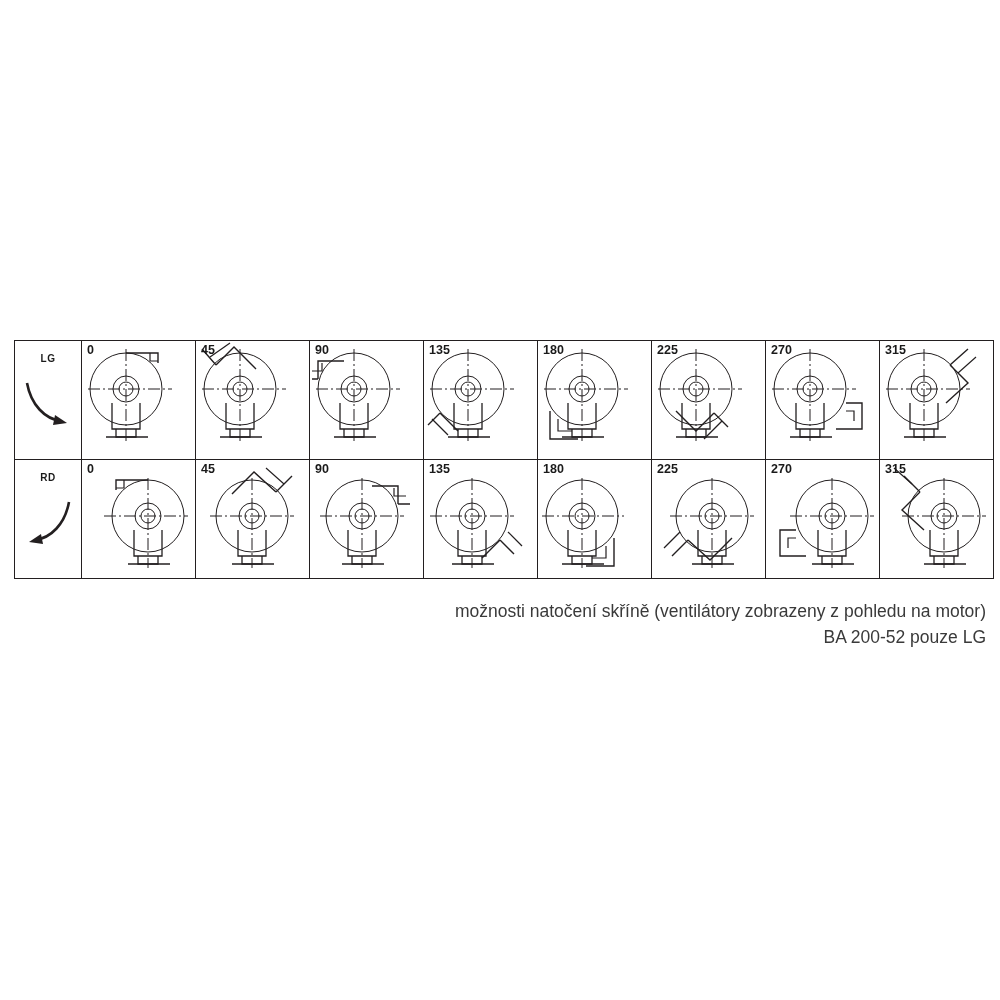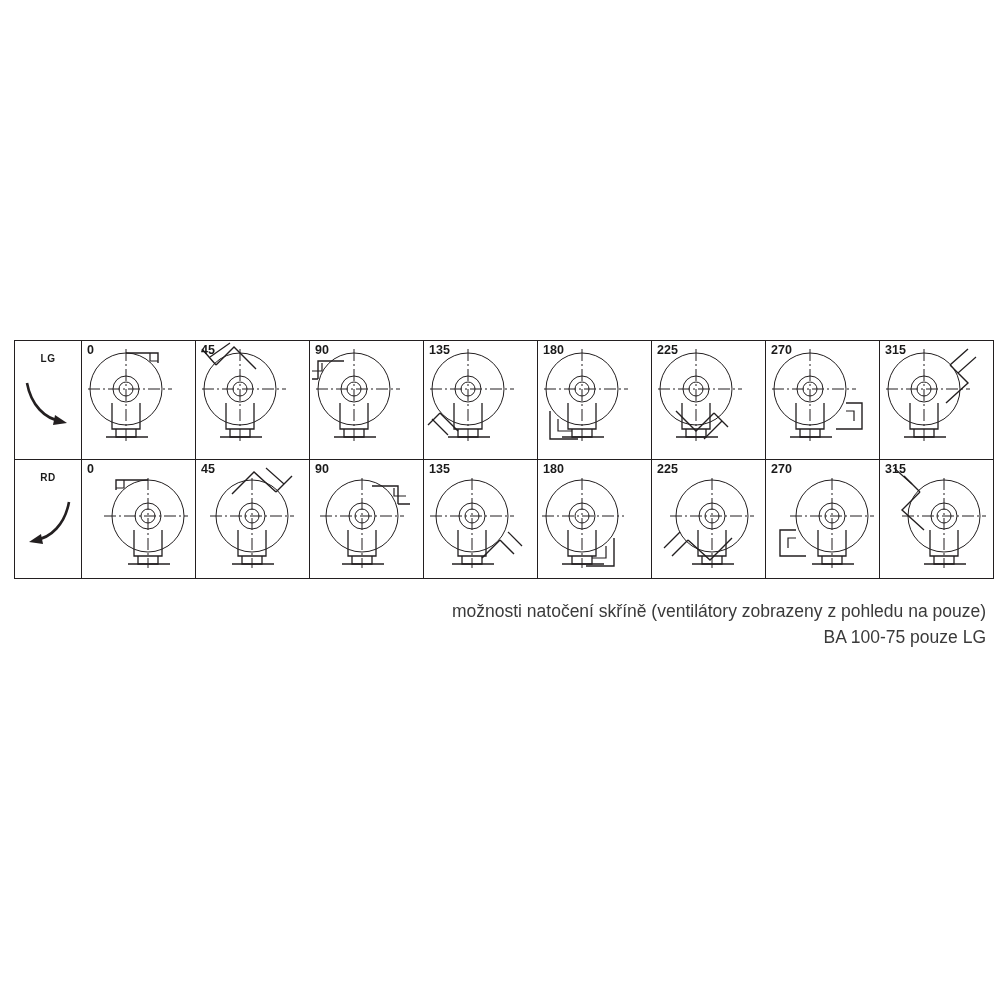--- a/index.html
+++ b/index.html
@@ -414,15 +414,15 @@
               <path d="M44,104 L86,104" stroke-width="1.3"></path>
             </g>
           </svg>
         </td>
       </tr>
     </tbody>
   </table>
 </div>
 
 <div id="caption">
-  <span>možnosti natočení skříně (ventilátory zobrazeny z pohledu na pouze)</span>
-  <span class="line2">BA 100-75 pouze LG</span>
+  <span>možnosti natočení skříně (ventilátory zobrazeny z pohledu na motor)</span>
+  <span class="line2">BA 200-52 pouze LG</span>
 </div>
 
 </body></html>

